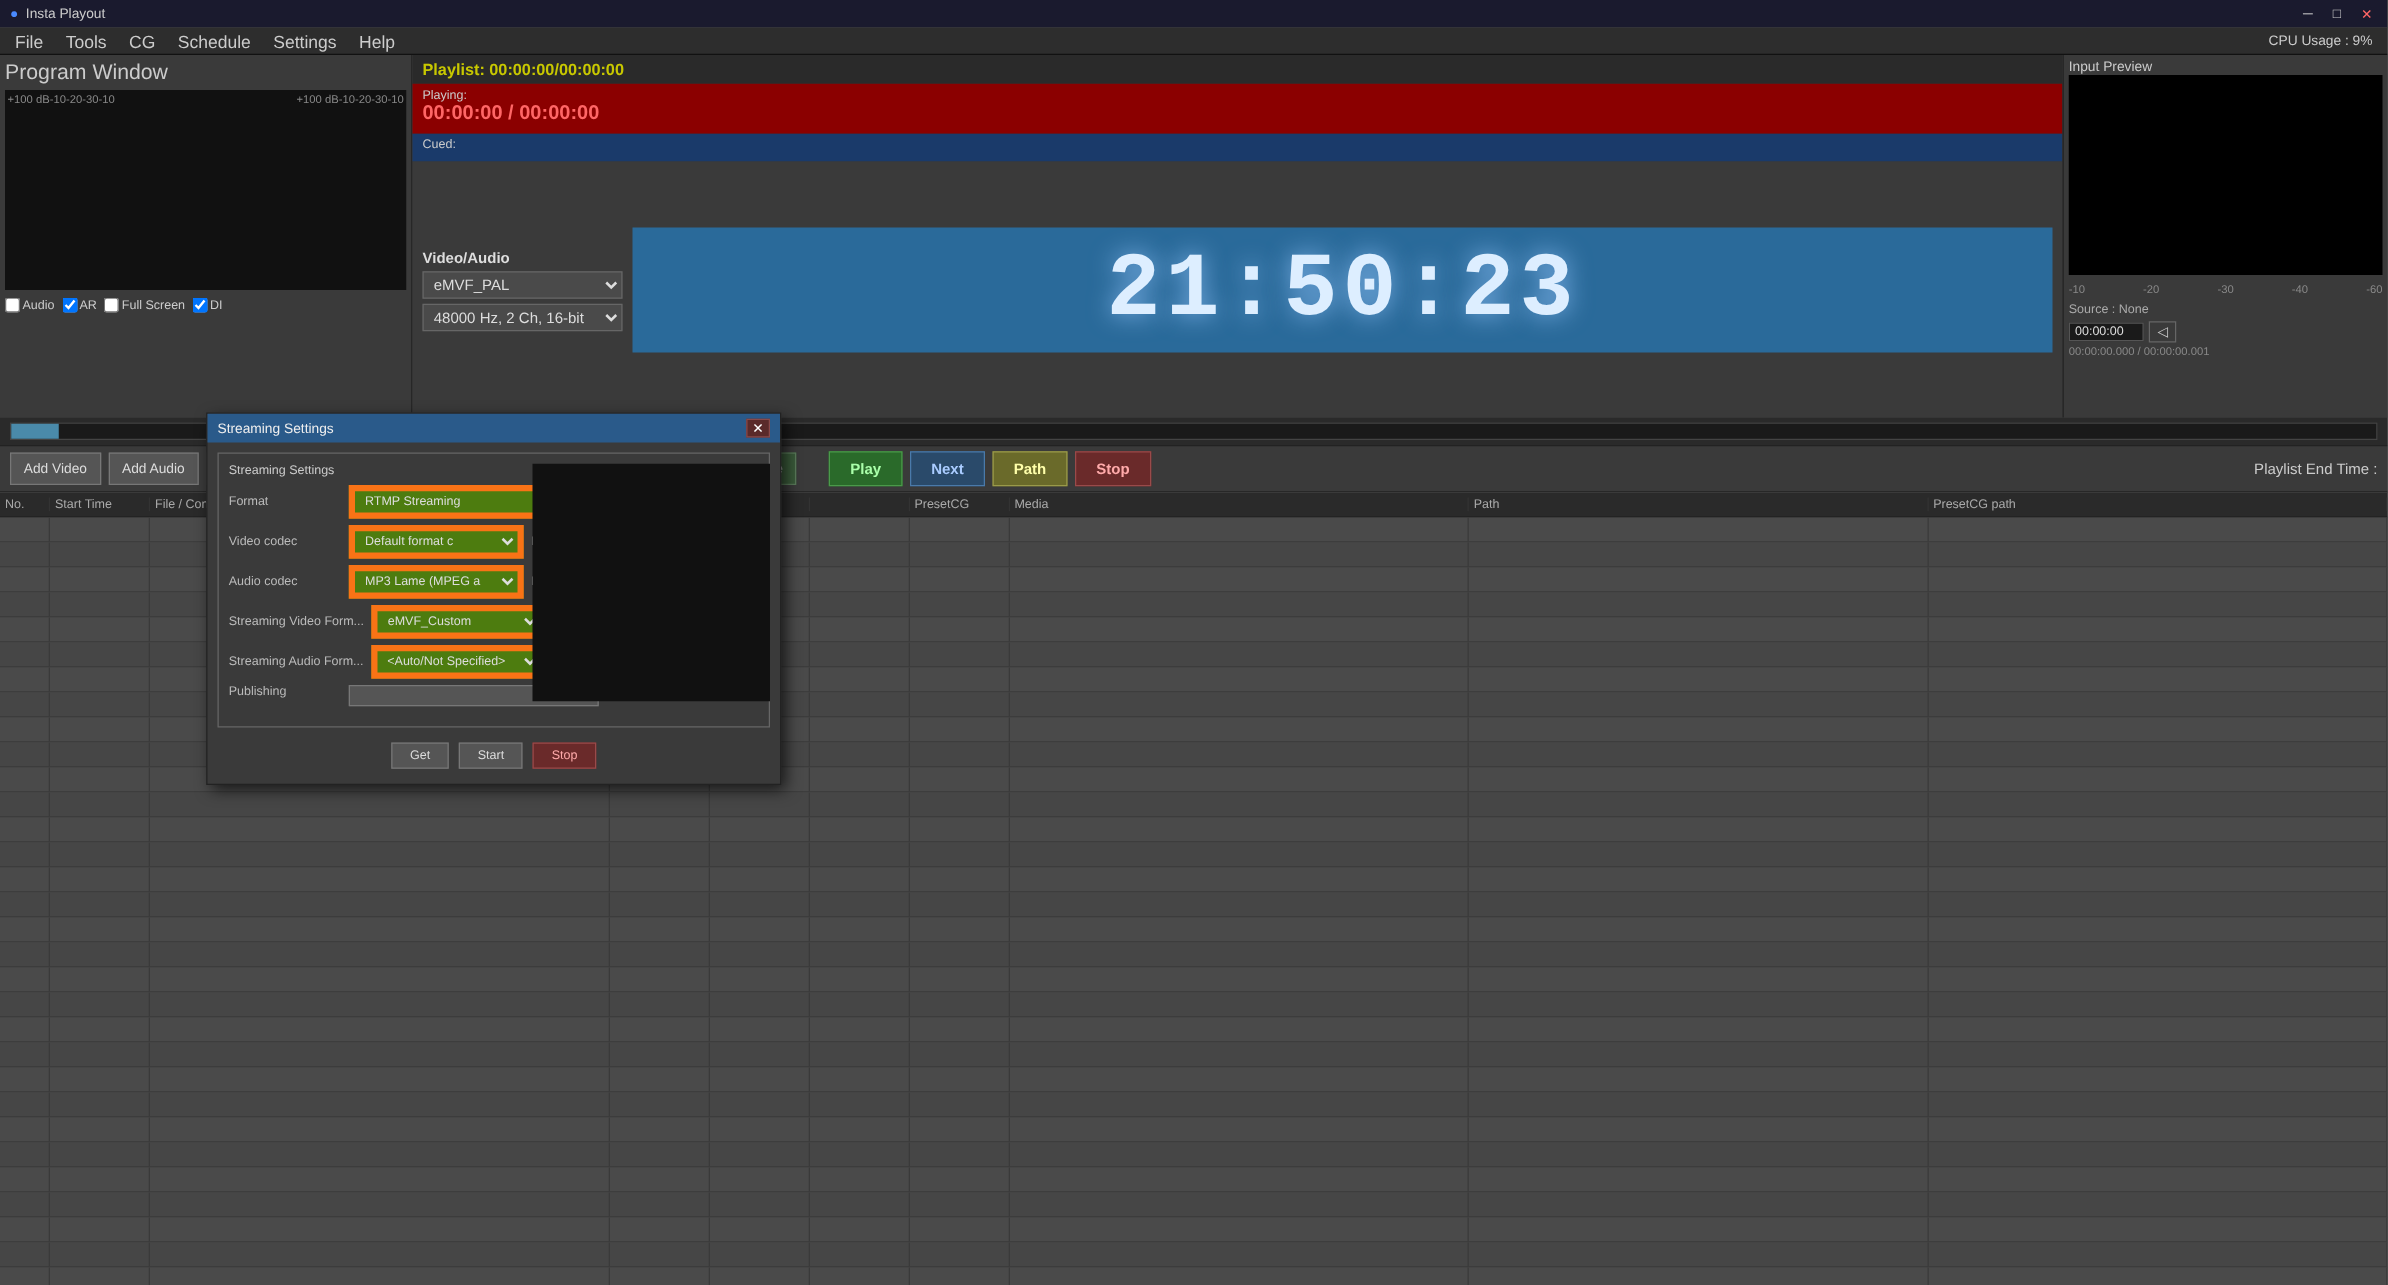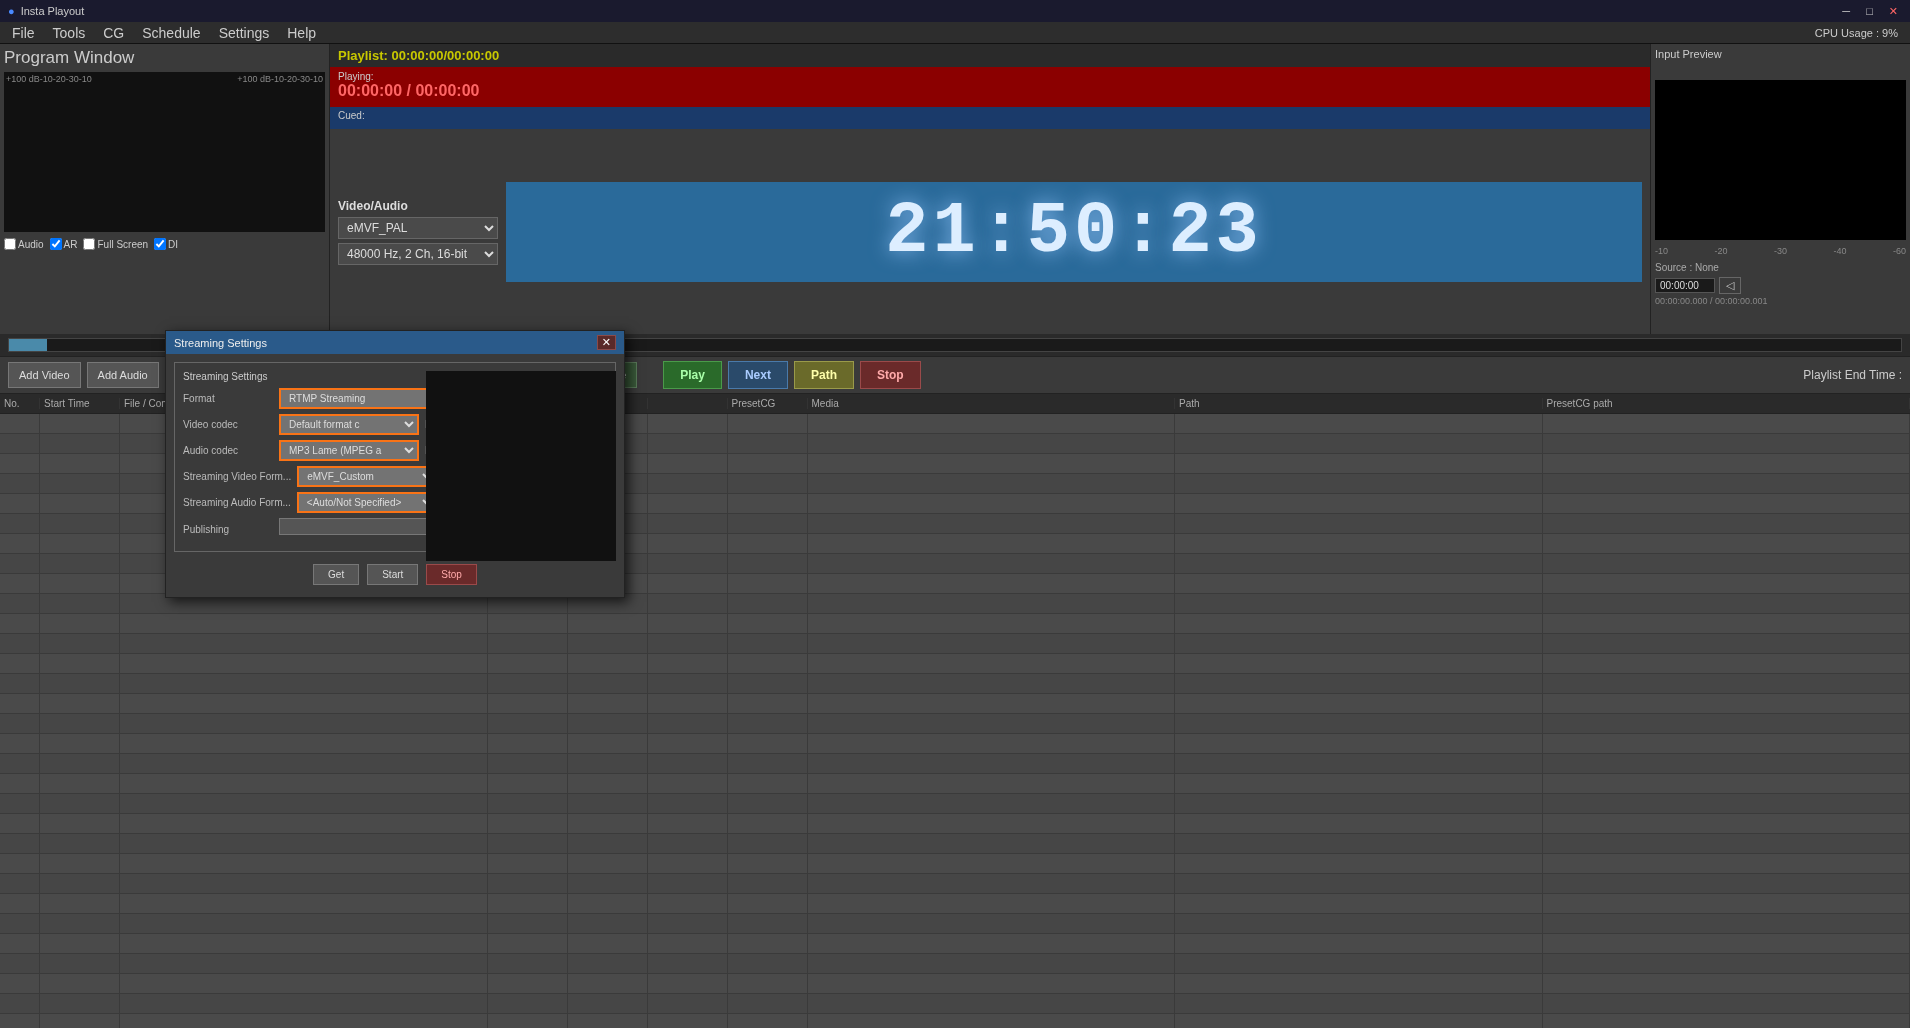--- a/index.html
+++ b/index.html
@@ -185,21 +185,21 @@
       min-height: 100px;
     }
 
     
     #input-preview {
       width: 260px;
       background: #3a3a3a;
       border-left: 1px solid #222;
       padding: 4px;
     }
-    #input-preview-title { color: #ccc; font-size: 11px; margin-bottom: 20px; }
+    #input-preview-title { color: #ccc; font-size: 11px; margin-bottom: 0; }
     #input-preview-screen {
       width: 100%;
       height: 160px;
       background: #000;
     }
     #vu-right-section {
       display: flex;
       flex-direction: column;
       gap: 2px;
       margin-top: 4px;
@@ -373,42 +373,42 @@
       align-items: center;
       gap: 6px;
       margin-bottom: 5px;
     }
     .form-label {
       color: #bbb;
       font-size: 10px;
       min-width: 90px;
     }
     .form-select {
-      background: #737373;
-      border: 2px solid #f97316;
+      background: #4d7c0f;
+      border: 5px solid #f97316;
       color: #ddd;
       padding: 2px 4px;
       font-size: 10px;
       cursor: pointer;
     }
     .form-input {
       background: #555;
       border: 1px solid #777;
       color: #ddd;
       padding: 2px 4px;
       font-size: 10px;
       width: 60px;
     }
     .bitrate-label {
       color: #bbb;
       font-size: 10px;
     }
     #publishing-row {
       display: flex;
-      align-items: flex-end;
+      align-items: flex-start;
       gap: 6px;
       margin-bottom: 8px;
     }
     #publishing-input {
       background: #555;
       border: 1px solid #777;
       color: #ddd;
       padding: 2px 4px;
       font-size: 10px;
       width: 200px;

